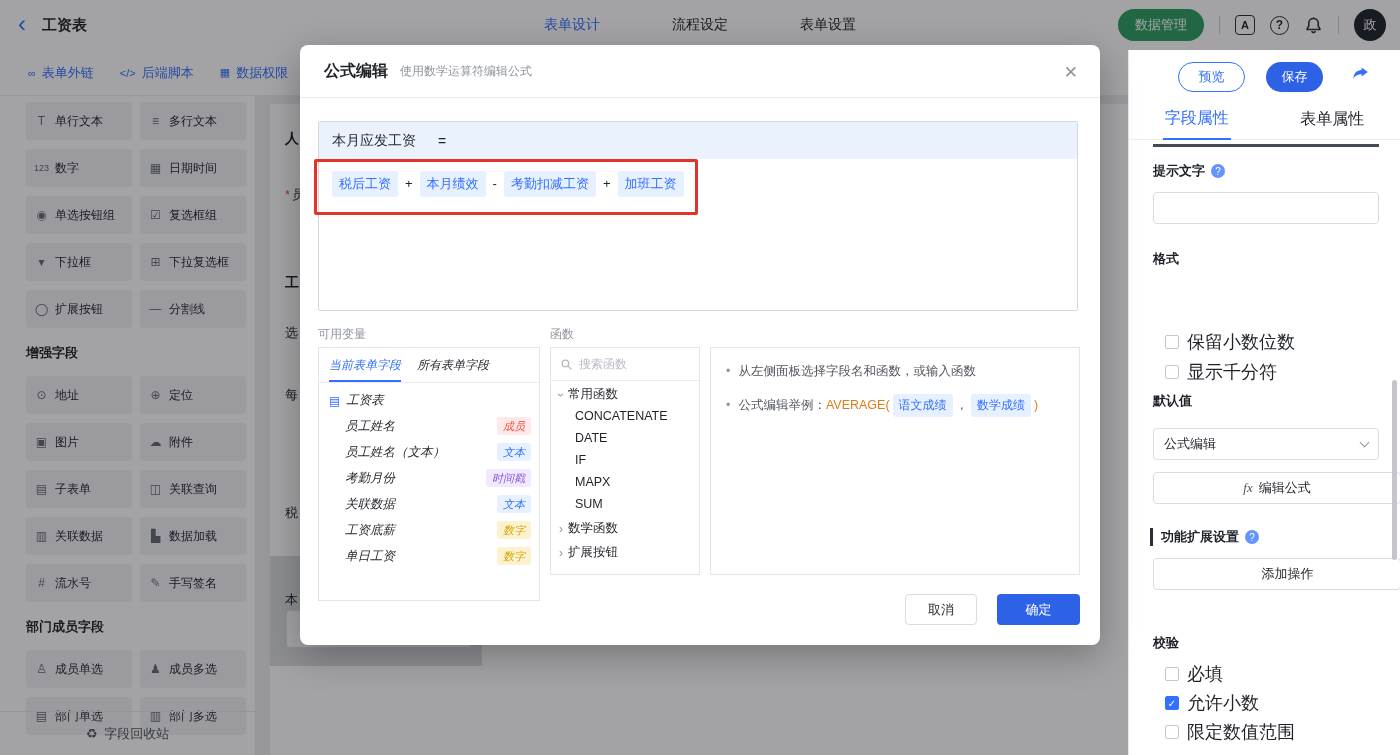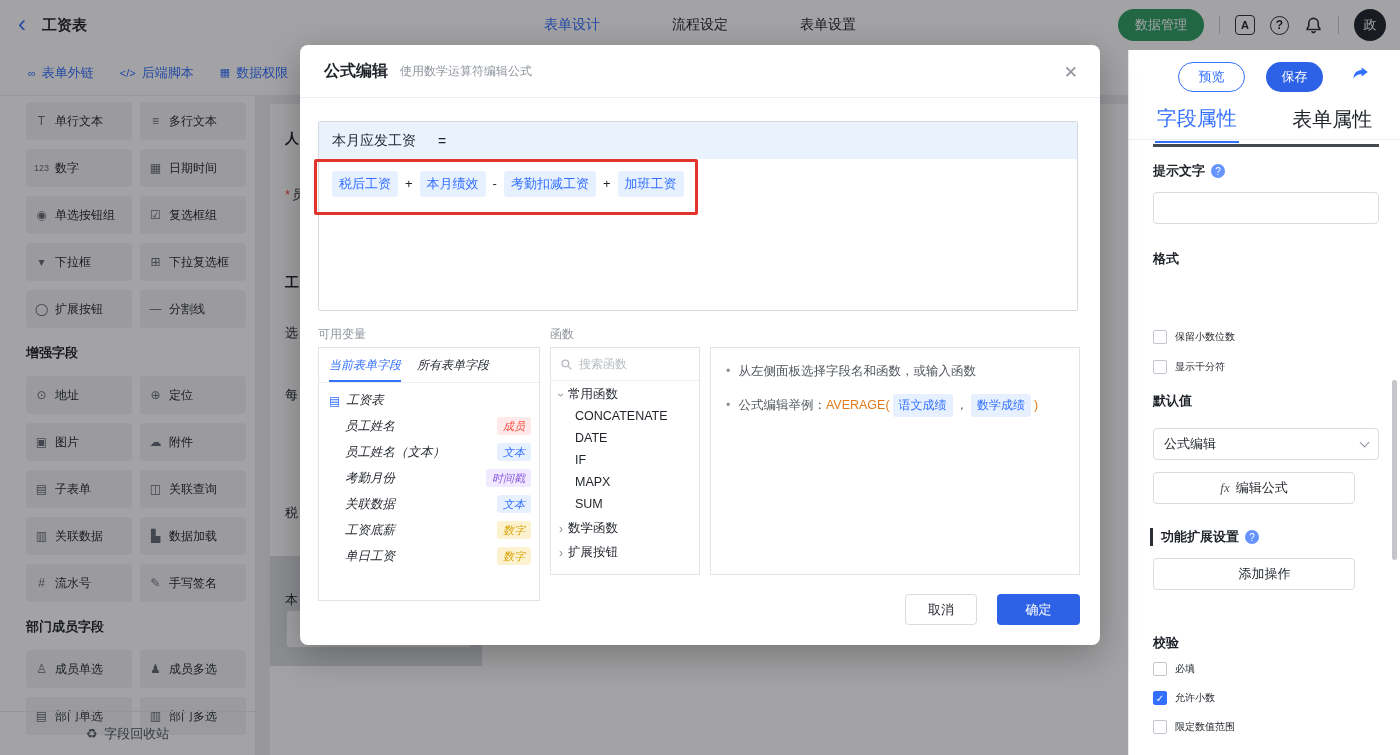--- a/index.html
+++ b/index.html
@@ -45,35 +45,35 @@
 
   
   .ov-top { position:absolute; left:0; top:0; width:1400px; height:50px; background:rgba(12,14,18,.38); z-index:10; }
   .ov-main { position:absolute; left:0; top:50px; width:1128px; height:705px; background:rgba(12,14,18,.38); z-index:10; }
 
   
   .rightzone { position:absolute; left:1128px; top:50px; width:272px; height:705px; background:#fff; border-left:1px solid #e4e6e9; z-index:15; }
   .btn-preview { position:absolute; left:49px; top:12px; width:67px; height:30px; border:1px solid #3370ff; color:#3370ff; background:#fff; border-radius:15px; font-size:13px; display:flex; align-items:center; justify-content:center; cursor:pointer; }
   .btn-save { position:absolute; left:137px; top:12px; width:57px; height:30px; background:#2e62e6; color:#fff; border-radius:15px; font-size:13px; display:flex; align-items:center; justify-content:center; cursor:pointer; }
   .share { position:absolute; left:222px; top:16px; cursor:pointer; }
-  .rz-tabs { position:absolute; left:0; top:50px; width:100%; height:40px; display:flex; border-bottom:1px solid #ebedf0; font-size:20px; }
+  .rz-tabs { position:absolute; left:0; top:50px; width:100%; height:40px; display:flex; border-bottom:1px solid #ebedf0; font-size:16px; }
   .rz-tab { flex:1; display:flex; align-items:center; justify-content:center; cursor:pointer; }
   .rz-tab.active { color:#3370ff; }
   .rz-tab.active span { border-bottom:2px solid #3370ff; padding:9px 2px; }
   .scroll-shadow { position:absolute; left:24px; top:94px; width:226px; height:3px; background:#454a52; }
   .p-label { position:absolute; left:24px; font-size:13px; font-weight:700; display:flex; align-items:center; gap:6px; }
   .p-label.ext { border-left:3px solid #2b2f36; padding-left:8px; left:21px; }
   .q-badge { width:14px; height:14px; border-radius:50%; background:#6694ff; color:#fff; font-size:10px; font-weight:400; display:flex; align-items:center; justify-content:center; cursor:pointer; }
   .q-badge::after { content:"?"; }
   .p-input { position:absolute; left:24px; width:226px; height:32px; border:1px solid #d9dce1; border-radius:4px; background:#fff; font-size:13px; padding:0 10px; outline:none; }
   .p-select { position:absolute; left:24px; width:226px; height:32px; border:1px solid #d9dce1; border-radius:4px; background:#fff; font-size:13px; display:flex; align-items:center; justify-content:space-between; padding:0 10px; cursor:pointer; }
   .chev-down { width:7px; height:7px; border-right:1.5px solid #8f959e; border-bottom:1.5px solid #8f959e; transform:rotate(45deg); margin-top:-4px; }
-  .p-btn { position:absolute; left:24px; width:202px; height:32px; border:1px solid #d9dce1; border-radius:4px; background:#fff; font-size:13px; display:flex; align-items:center; justify-content:center; gap:6px; cursor:pointer; }
+  .p-btn { position:absolute; left:24px; width:248px; height:32px; border:1px solid #d9dce1; border-radius:4px; background:#fff; font-size:13px; display:flex; align-items:center; justify-content:center; gap:6px; cursor:pointer; }
   .fx { font-family:"Liberation Serif","DejaVu Serif",serif; font-style:italic; color:#51565d; font-size:13px; }
-  .cb-row { position:absolute; left:24px; display:flex; align-items:center; gap:8px; font-size:10px; cursor:pointer; }
+  .cb-row { position:absolute; left:36px; display:flex; align-items:center; gap:8px; font-size:18px; cursor:pointer; }
   .cb { width:14px; height:14px; border:1px solid #c2c7cf; border-radius:2px; background:#fff; display:flex; align-items:center; justify-content:center; }
   .cb.checked { background:#3370ff; border-color:#3370ff; color:#fff; font-size:10px; }
   .cb.checked::after { content:"✓"; }
   .rz-scrollbar { position:absolute; left:263px; top:330px; width:5px; height:180px; border-radius:3px; background:#c4c6ca; cursor:pointer; }
 
   
   .modal { position:absolute; left:300px; top:45px; width:800px; height:600px; background:#fff; border-radius:8px; box-shadow:0 10px 36px rgba(0,0,0,.28); z-index:20; }
   .m-header { height:53px; border-bottom:1px solid #ebedf0; display:flex; align-items:center; padding:0 24px; }
   .m-title { font-size:16px; font-weight:700; }
   .m-sub { font-size:12px; color:#8f959e; margin-left:12px; }

